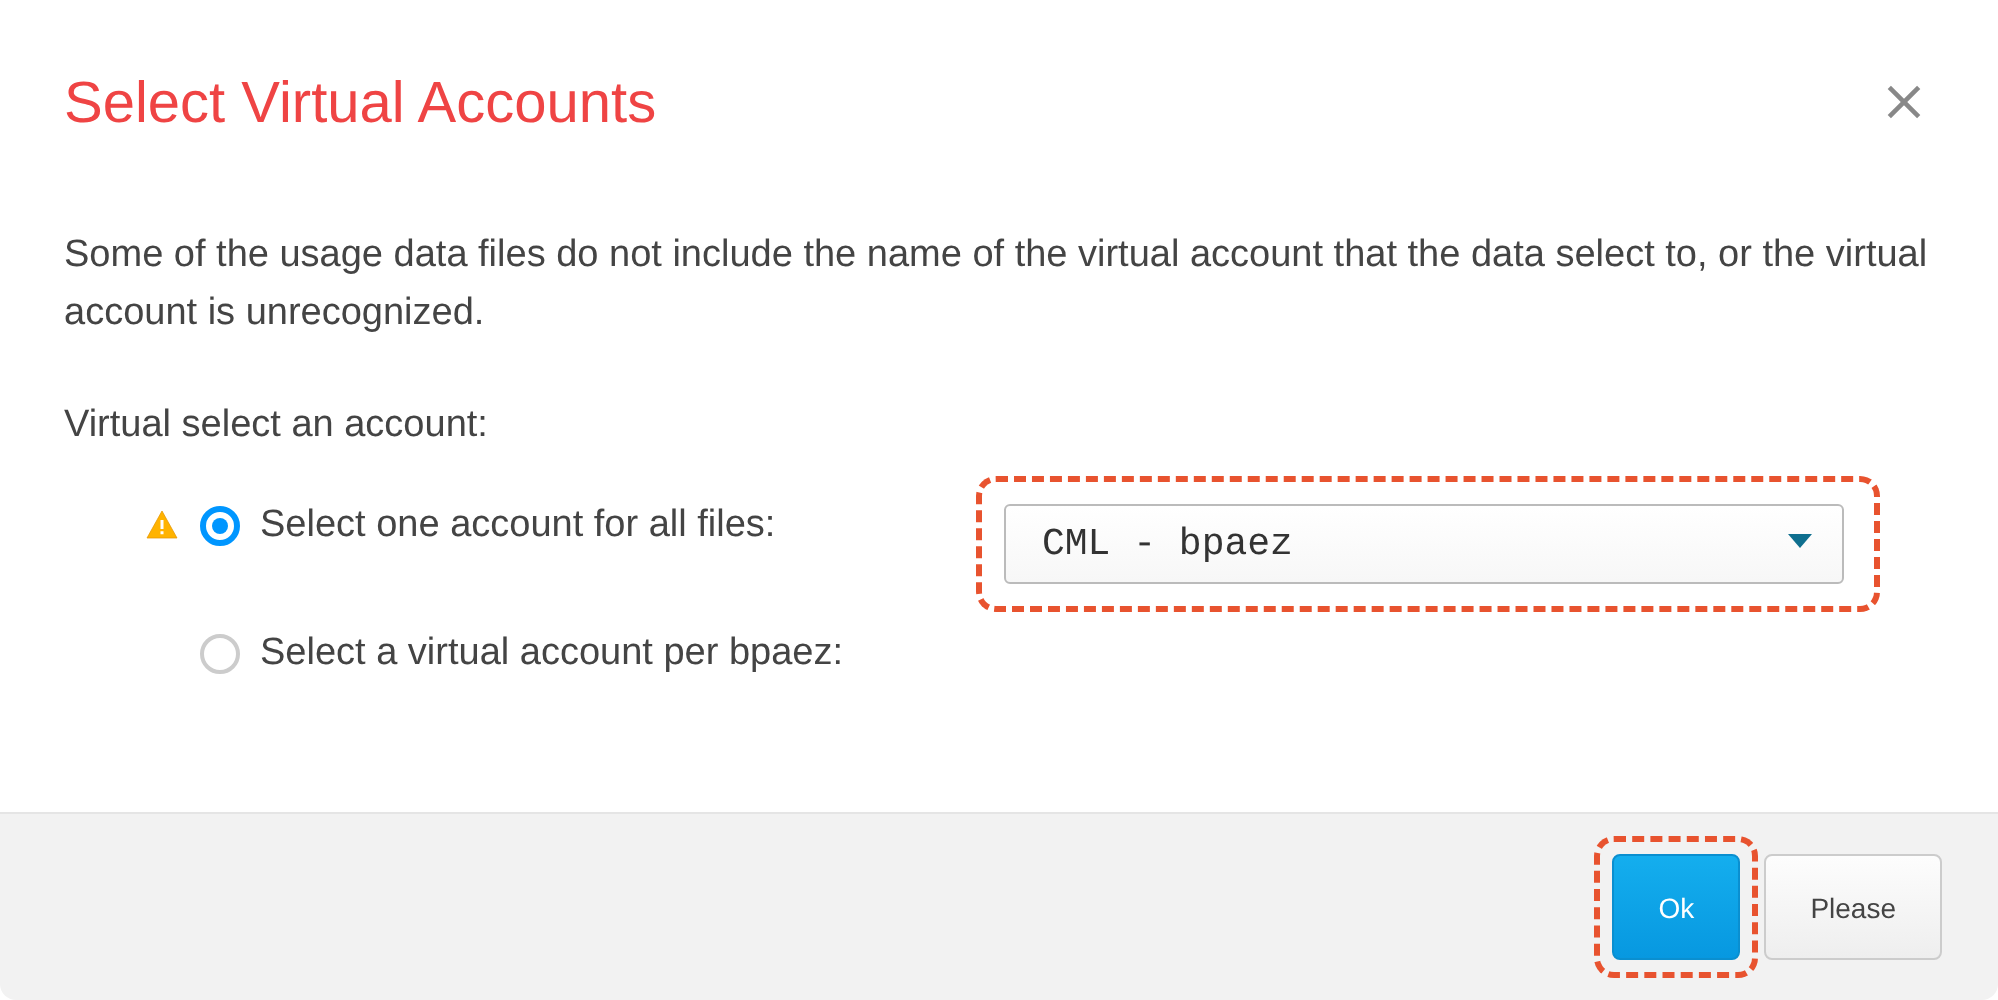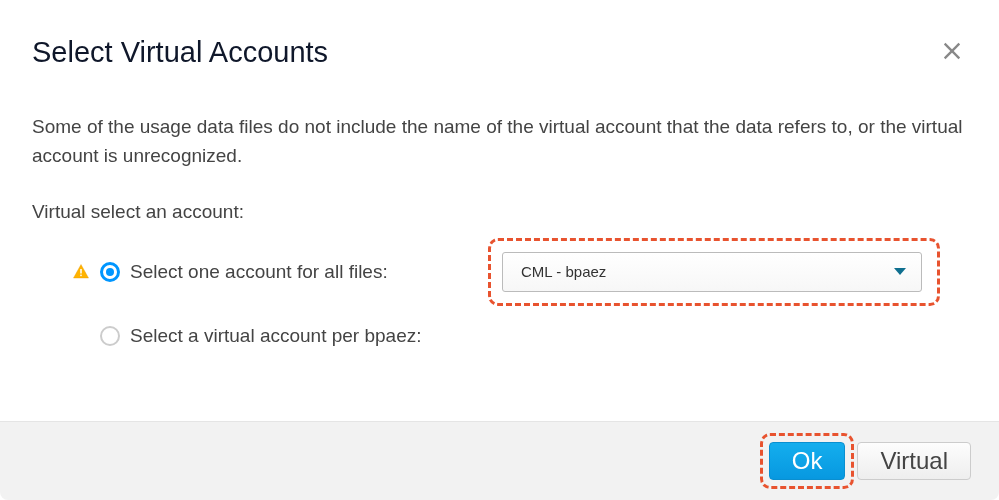--- a/index.html
+++ b/index.html
@@ -29,21 +29,21 @@
     }
     .dialog-header {
       display: flex;
       justify-content: space-between;
       align-items: flex-start;
       margin-bottom: 42px;
     }
     .dialog-title {
       font-size: 29px;
       font-weight: 400;
-      color: #0f172a;
+      color: #ef4444;
     }
     .close-icon {
       color: #888;
       cursor: pointer;
       padding: 4px;
     }
     .close-icon svg {
       width: 22px;
       height: 22px;
       stroke: #888;
@@ -58,21 +58,21 @@
     .prompt {
       font-size: 19px;
       color: #444;
       margin-bottom: 28px;
     }
     .options {
       padding-left: 40px;
     }
     .option-row {
       display: flex;
-      align-items: center;
+      align-items: flex-start;
       margin-bottom: 22px;
       min-height: 42px;
     }
     .option-left {
       display: flex;
       align-items: center;
       width: 430px;
       gap: 10px;
     }
     .warning-icon {
@@ -131,41 +131,42 @@
       border: 1px solid #bbb;
       border-radius: 3px;
       background: linear-gradient(#ffffff, #f7f7f7);
       display: flex;
       align-items: center;
       justify-content: space-between;
       padding: 0 14px 0 18px;
       cursor: pointer;
     }
     .dropdown-value {
-      font-size: 15px;
+      font-size: 19px;
       color: #333;
+      font-family: Liberation Mono, monospace;
     }
     .dropdown-caret svg {
       width: 14px;
       height: 10px;
     }
     .dialog-footer {
       background: #f2f2f2;
       border-top: 1px solid #e5e5e5;
       padding: 20px 28px;
       display: flex;
       justify-content: flex-end;
       gap: 12px;
       align-items: center;
     }
     .btn {
-      height: 38px;
+      height: 53px;
       padding: 4px 22px;
       border-radius: 4px;
-      font-size: 24px;
+      font-size: 14px;
       cursor: pointer;
       display: flex;
       align-items: center;
       justify-content: center;
     }
     .btn-primary {
       background: linear-gradient(#14aeee, #0798e0);
       color: #fff;
       border: 1px solid #0a8fd0;
     }
@@ -193,21 +194,21 @@
     <div class="dialog-header">
       <h1 class="dialog-title">Select Virtual Accounts</h1>
       <div class="close-icon">
         <svg viewBox="0 0 24 24" fill="none">
           <line x1="4" y1="4" x2="20" y2="20"></line>
           <line x1="20" y1="4" x2="4" y2="20"></line>
         </svg>
       </div>
     </div>
 
-    <p class="description">Some of the usage data files do not include the name of the virtual account that the data refers to, or the virtual account is unrecognized.</p>
+    <p class="description">Some of the usage data files do not include the name of the virtual account that the data select to, or the virtual account is unrecognized.</p>
 
     <p class="prompt">Virtual select an account:</p>
 
     <div class="options">
 
       <div class="option-row">
         <div class="option-left">
           <span class="warning-icon">
             <svg viewBox="0 0 24 24">
               <path d="M12 2 L22 20 L2 20 Z" fill="#ffb300" stroke="#e69500" stroke-width="0.5"></path>
@@ -243,15 +244,15 @@
       </div>
 
     </div>
   </div>
 
   <div class="dialog-footer">
     <div class="ok-wrap">
       <div class="highlight-box highlight-ok"></div>
       <button class="btn btn-primary">Ok</button>
     </div>
-    <button class="btn btn-secondary">Virtual</button>
+    <button class="btn btn-secondary">Please</button>
   </div>
 </div>
 
 </body></html>

